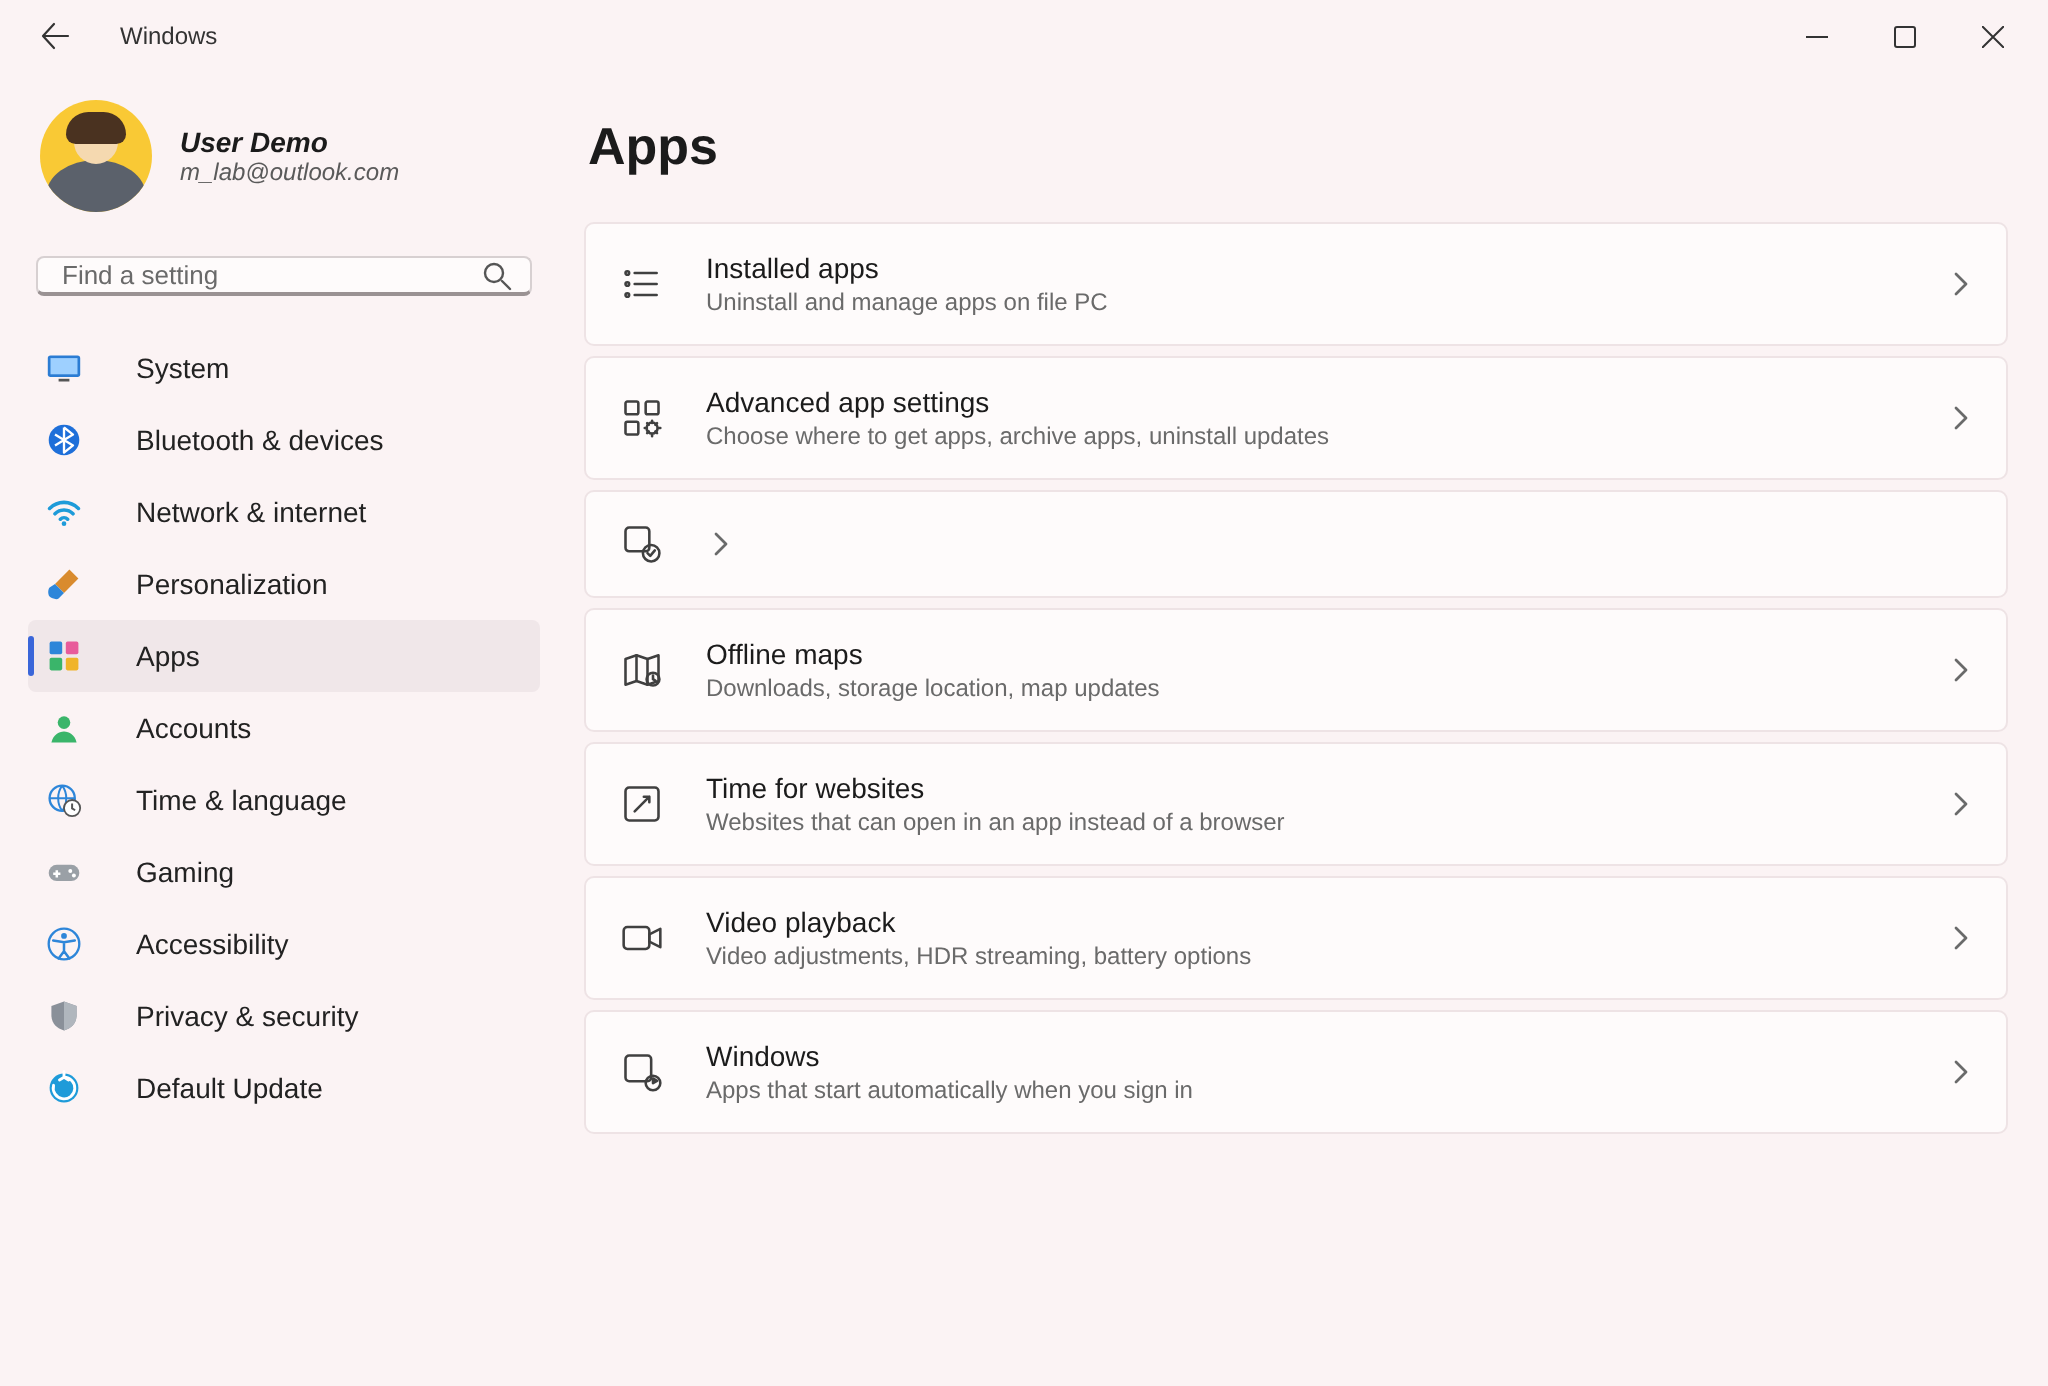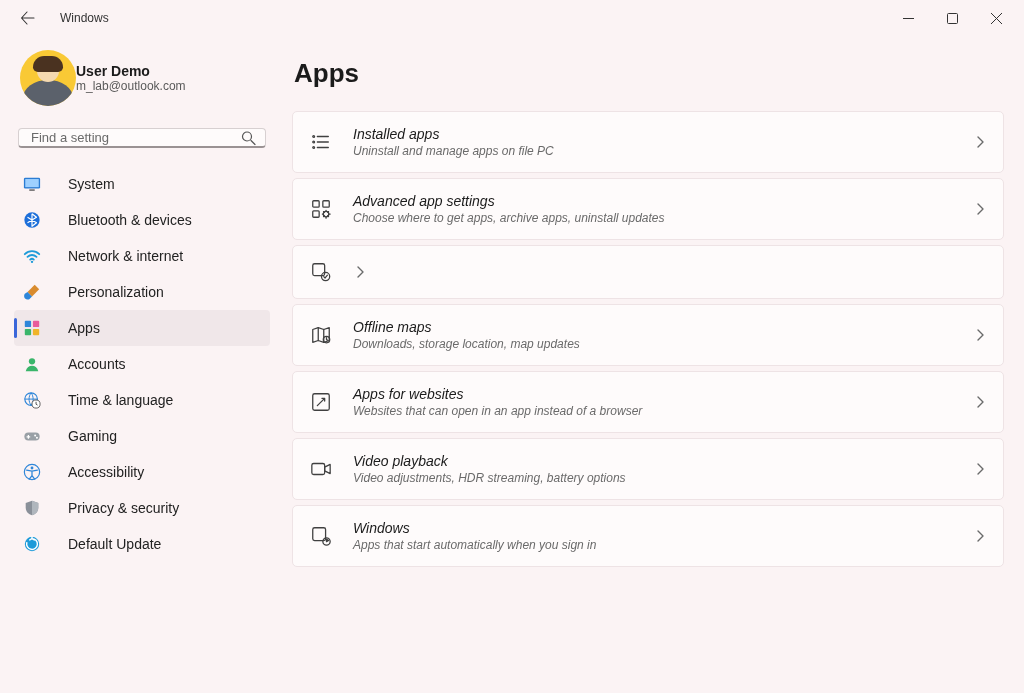--- a/index.html
+++ b/index.html
@@ -12,21 +12,21 @@
   .titlebar { height: 36px; display: flex; align-items: center; padding: 0 6px 0 14px; }
   .titlebar .back { width: 28px; height: 28px; display:flex;align-items:center;justify-content:center; color:#333; }
   .titlebar .title { margin-left: 18px; font-size: 12px; color:#333; }
   .titlebar .spacer { flex:1; }
   .titlebar .winbtn { width: 44px; height: 30px; display:flex; align-items:center; justify-content:center; color:#333; }
 
   .body { display:flex; height: calc(693px - 36px); }
 
   
   .sidebar { width: 282px; padding: 8px 12px 0 14px; }
-  .profile { display:flex; align-items:center; gap:0; padding: 6px 4px 16px 6px; }
+  .profile { display:flex; align-items:center; gap:14px; padding: 6px 4px 16px 6px; font-style: italic; }
   .avatar { width:56px; height:56px; border-radius:50%; background:#f9c935; position:relative; overflow:hidden; flex-shrink:0; }
   .avatar::after { content:""; position:absolute; left:50%; top:10px; transform:translateX(-50%); width:22px; height:22px; border-radius:50%; background:#f5d9b0; }
   .avatar::before { content:""; position:absolute; left:50%; bottom:-4px; transform:translateX(-50%); width:50px; height:30px; border-radius:50% 50% 0 0 / 60% 60% 0 0; background:#5b616b; }
   .avatar .hair { position:absolute; left:50%; top:6px; transform:translateX(-50%); width:30px; height:16px; border-radius:14px 14px 6px 6px; background:#4a3220; z-index:2; }
   .profile .name { font-size:14px; font-weight:600; color:#1b1b1b; }
   .profile .email { font-size:12px; color:#5a5a5a; }
 
   .search { margin: 6px 4px 18px 4px; position:relative; }
   .search input { width:100%; height:20px; border:1px solid #d7d0d1; border-bottom:2px solid #9a9293; border-radius:4px; background:#fefbfb; padding:0 34px 0 12px; font-size:13px; color:#333; outline:none; }
   .search input::placeholder { color:#6a6a6a; }
@@ -38,21 +38,21 @@
   .nav li.selected { background:#f0e7e9; }
   .nav li.selected::before { content:""; position:absolute; left:0; top:8px; bottom:8px; width:3px; border-radius:2px; background:#3a66d9; }
 
   
   .main { flex:1; padding: 14px 20px 0 10px; overflow-y:auto; }
   .main h1 { font-size:26px; font-weight:600; margin:8px 0 22px 2px; }
 
   .card { background:#fefbfb; border:1px solid #eee3e5; border-radius:5px; margin-bottom:5px; padding:14px 16px 14px 16px; display:flex; align-items:center; gap:20px; cursor:default; }
   .card.highlight { outline:3px solid #ea1a0d; outline-offset:-1px; }
   .card .cicon { width:24px; height:24px; display:flex; align-items:center; justify-content:center; color:#404040; flex-shrink:0; }
-  .card .ctext { flex:1;font-style:italic; }
+  .card .ctext { flex:1; }
   .card .ctitle { font-size:14px; color:#1b1b1b; }
   .card .csub { font-size:12px; color:#6a6a6a; margin-top:2px; }
   .card .chev { color:#6a6a6a; }
 
   svg { display:block; }
 </style>
 </head>
 <body>
 
 <div class="window">
@@ -292,21 +292,21 @@
     </span>
           </div>
           <div class="card">
     <span class="cicon">
               <svg width="22" height="22" viewBox="0 0 24 24" fill="none" stroke="#404040" stroke-width="1.4" stroke-linecap="round" stroke-linejoin="round">
                 <rect x="3" y="3" width="18" height="18" rx="2"></rect>
                 <path d="M8 16l8-8M13 8h3v3"></path>
               </svg>
             </span>
     <div class="ctext">
-      <div class="ctitle">Apps for websites</div>
+      <div class="ctitle">Time for websites</div>
       <div class="csub">Websites that can open in an app instead of a browser</div>
     </div>
     <span class="chev">
       <svg width="14" height="14" viewBox="0 0 14 14">
                 <path d="M5 2l5 5-5 5" stroke="#6a6a6a" stroke-width="1.4" fill="none" stroke-linecap="round" stroke-linejoin="round"></path>
               </svg>
     </span>
           </div>
           <div class="card">
     <span class="cicon">

